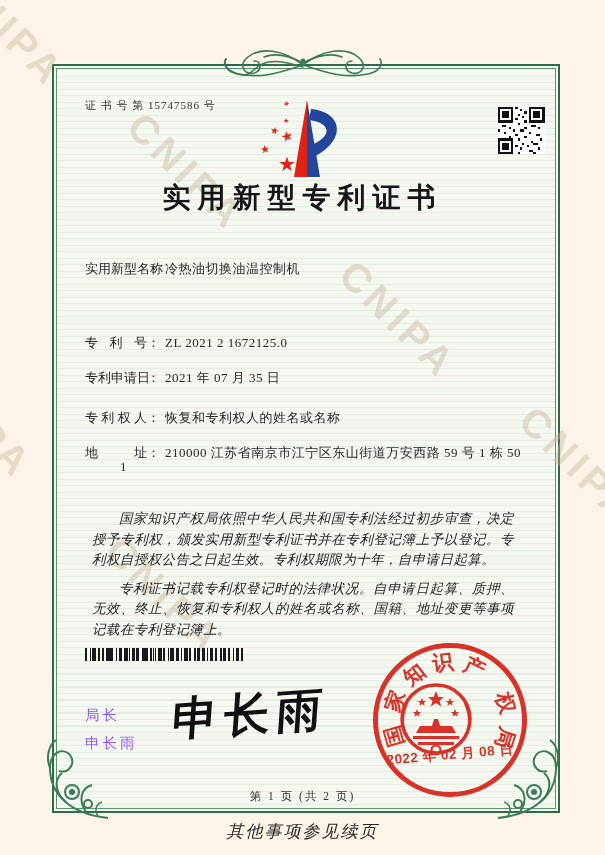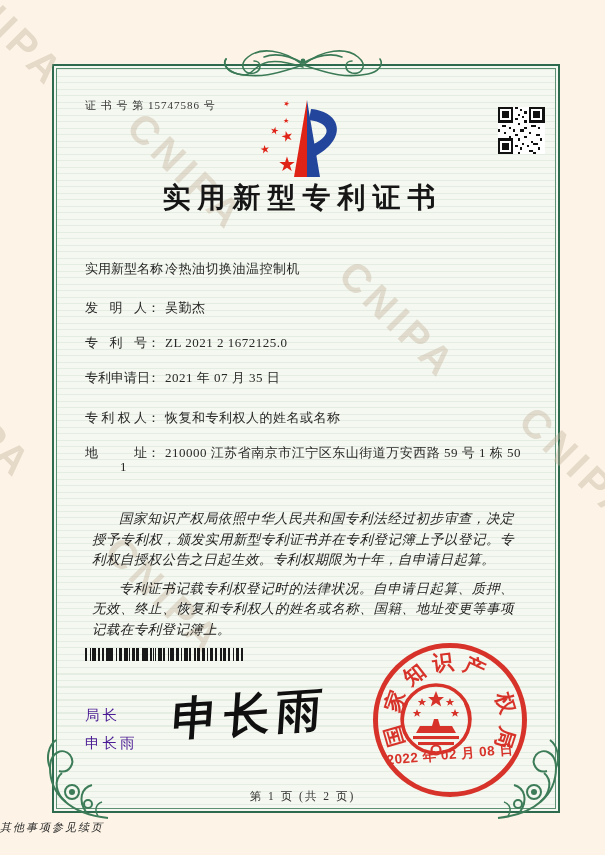--- a/index.html
+++ b/index.html
@@ -70,21 +70,21 @@
     font-size:13.5px;line-height:20.5px;font-style:italic;color:#1f1f1f;
     letter-spacing:.4px;
   }
   .paras p{margin:8px;text-indent:2em;text-align:justify;}
   .barcode{
     position:absolute;left:85px;top:648px;width:158px;height:13px;
     background-image:
       repeating-linear-gradient(90deg,#191919 0 2px,transparent 2px 5px,#191919 5px 6px,transparent 6px 8px,#191919 8px 11px,transparent 11px 13px),
       repeating-linear-gradient(90deg,#191919 0 1px,transparent 1px 7px,#191919 7px 9px,transparent 9px 17px);
   }
-  .sig-block{position:absolute;left:85px;top:706px;font-size:14.5px;color:#4c1d95;letter-spacing:3px;
+  .sig-block{position:absolute;left:85px;top:706px;font-size:14.5px;color:#8b5cf6;letter-spacing:3px;
     font-family:"Liberation Sans","DejaVu Sans",sans-serif;}
   .sig-block div{margin-bottom:9px;}
   .autograph{
     position:absolute;left:172px;top:684px;font-size:46px;color:#101010;
     transform:rotate(-4deg) skewX(-8deg);font-weight:bold;letter-spacing:6px;
     font-family:"DejaVu Serif",serif;
   }
   
   .seal{
     position:absolute;left:373px;top:643px;width:154px;height:154px;z-index:4;
@@ -98,21 +98,21 @@
     font-family:"Liberation Serif",serif;
   }
   .seal-emblem{position:absolute;left:23px;top:38px;}
   .seal-date{
     position:absolute;left:0;top:103px;width:100%;text-align:center;
     font-size:13.5px;font-weight:bold;color:#d5281e;letter-spacing:.5px;
     transform:rotate(-5deg);
     font-family:"Liberation Sans",sans-serif;
   }
   .page-no{position:absolute;left:0;top:789px;width:100%;text-align:center;font-size:11.5px;color:#333;letter-spacing:2px;}
-  .back-note{position:absolute;left:0;top:820px;width:100%;text-align:left;font-size:11px;font-style:italic;color:#2a2a2a;letter-spacing:2px;}
+  .back-note{position:absolute;left:0;top:820px;width:100%;text-align:center;font-size:17px;font-style:italic;color:#2a2a2a;letter-spacing:2px;}
 </style>
 </head>
 <body>
 
 <span class="wm wm1">CNIPA</span>
 <span class="wm wm2">CNIPA</span>
 <span class="wm wm3">CNIPA</span>
 <span class="wm wm4">CNIPA</span>
 <span class="wm wm5">CNIPA</span>
 <span class="wm wm6">CNIPA</span>
@@ -221,23 +221,20 @@
       <rect x="9" y="20" width="1" height="1"></rect>
         <rect x="16" y="20" width="1" height="1"></rect>
     </g>
   </svg>
 
   <div class="doc-title">实用新型专利证书</div>
 
   <div class="frow row-name">
     <span class="flabel">实用新型名称</span><span class="fcolon">：</span><span class="fval">冷热油切换油温控制机</span>
   </div>
-  <div class="frow row-inventor">
-    <span class="flabel">发明人</span><span class="fcolon">：</span><span class="fval">吴勤杰</span>
-  </div>
   <div class="frow row-patno">
     <span class="flabel">专利号</span><span class="fcolon">：</span><span class="fval">ZL 2021 2 1672125.0</span>
   </div>
   <div class="frow row-appdate">
     <span class="flabel">专利申请日</span><span class="fcolon">：</span><span class="fval">2021 年 07 月 35 日</span>
   </div>
   <div class="frow row-patentee">
     <span class="flabel">专利权人</span><span class="fcolon">：</span><span class="fval">恢复和专利权人的姓名或名称</span>
   </div>
   <div class="frow row-addr">

